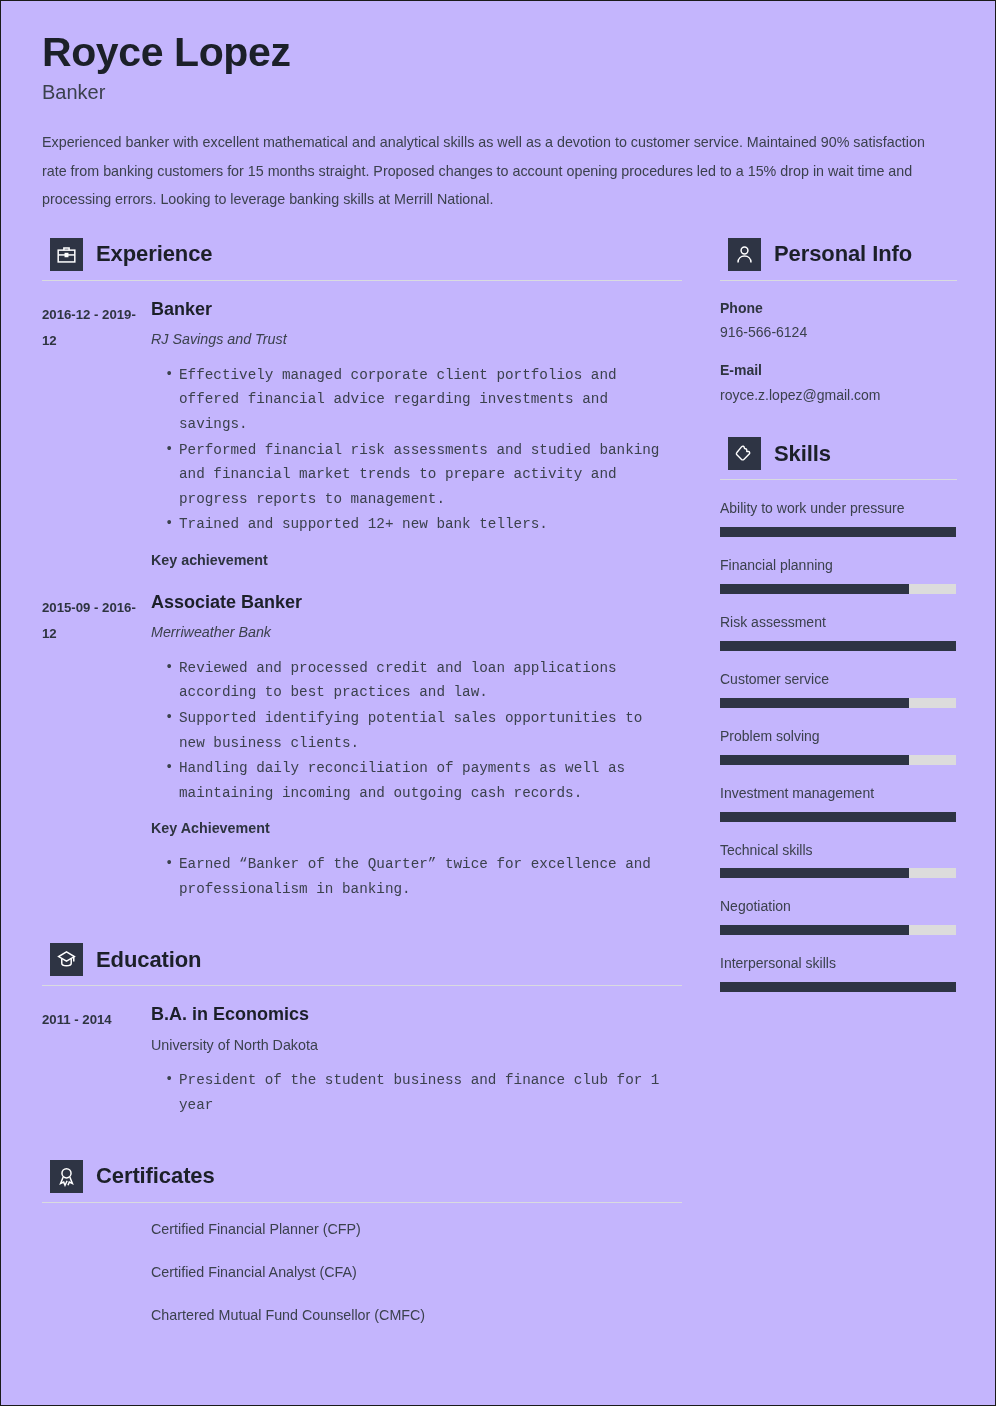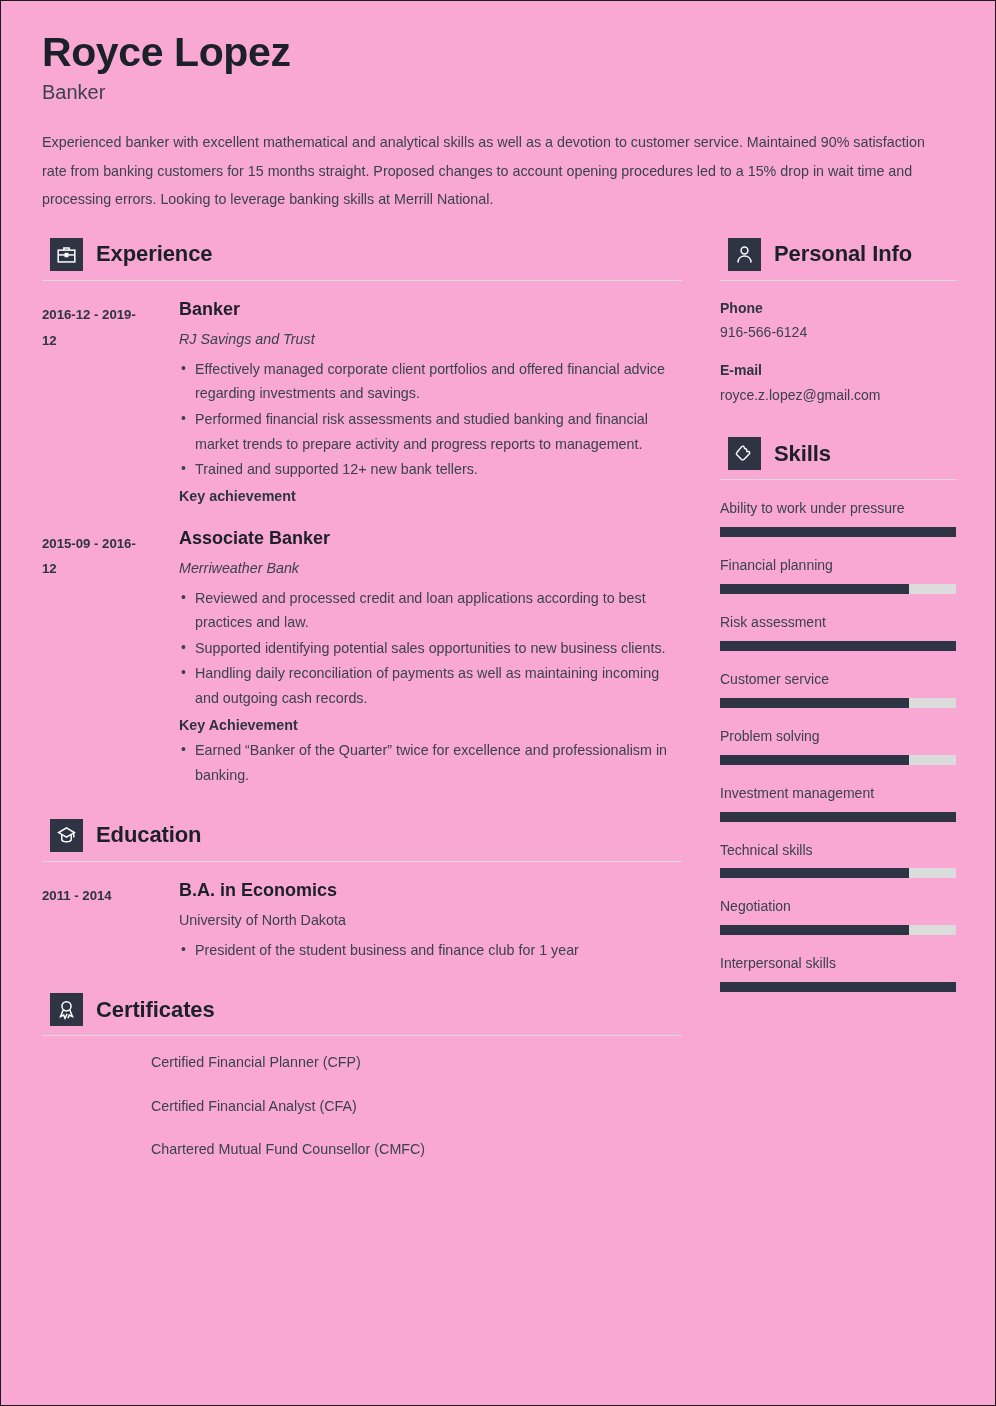--- a/index.html
+++ b/index.html
@@ -9,21 +9,21 @@
   }
   body {
     font-family: "Liberation Sans", sans-serif;
     color: #2e3440;
   }
   .page {
     position: relative;
     width: 996px;
     height: 1406px;
     box-sizing: border-box;
-    background: #f9a8d4;
+    background: #c4b5fd;
     border: 1px solid #1a1a1a;
     overflow: hidden;
   }
   .inner {
     padding: 30px 40px 0 41px;
     box-sizing: border-box;
     height: 100%;
   }
 
   
@@ -90,21 +90,20 @@
     height: 1px;
     background: #d9dbdf;
     margin-top: 9px;
   }
 
   
   .entry {
     display: flex;
     align-items: flex-start;
     margin-top: 18px;
-    gap: 28px;
   }
   .entry-dates {
     width: 96px;
     flex: 0 0 96px;
     font-size: 13.2px;
     font-weight: bold;
     color: #2e3440;
     line-height: 1.95;
     padding-top: 3px;
   }
@@ -119,22 +118,23 @@
   .entry-org {
     font-size: 14.3px;
     font-style: italic;
     color: #3b414d;
     margin: 0 0 6px 0;
     line-height: 1.5;
   }
   .entry-org.plain { font-style: normal; }
   ul.bullets {
     list-style: none;
-    margin: 0;
+    margin: 12px;
     padding: 0;
+    font-family: Liberation Mono, monospace;
   }
   ul.bullets li {
     position: relative;
     font-size: 14.3px;
     line-height: 1.72;
     color: #3b414d;
     padding-left: 16px;
     margin-bottom: 1px;
   }
   ul.bullets li::before {

